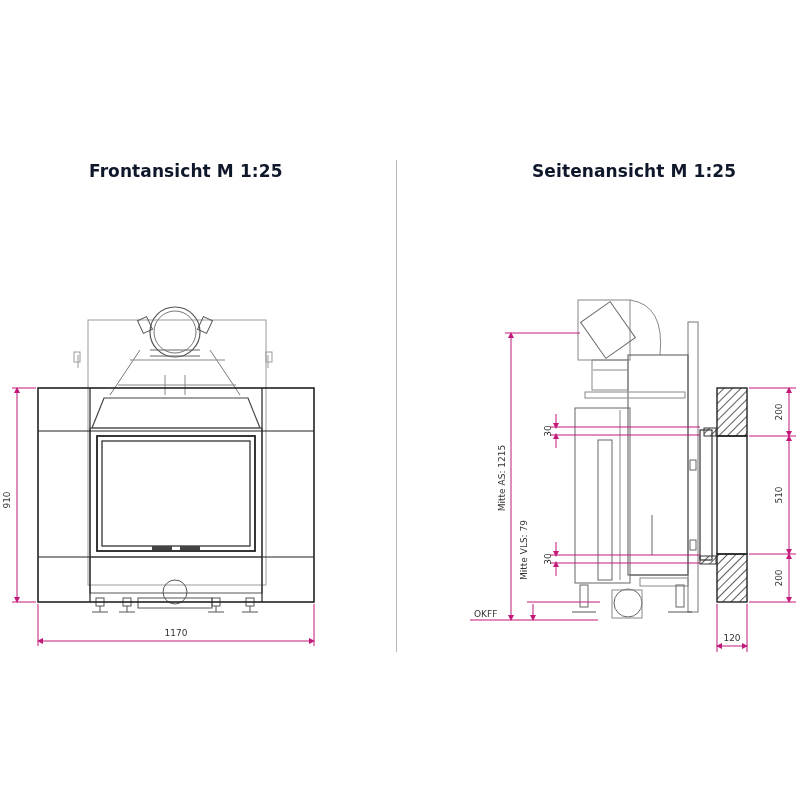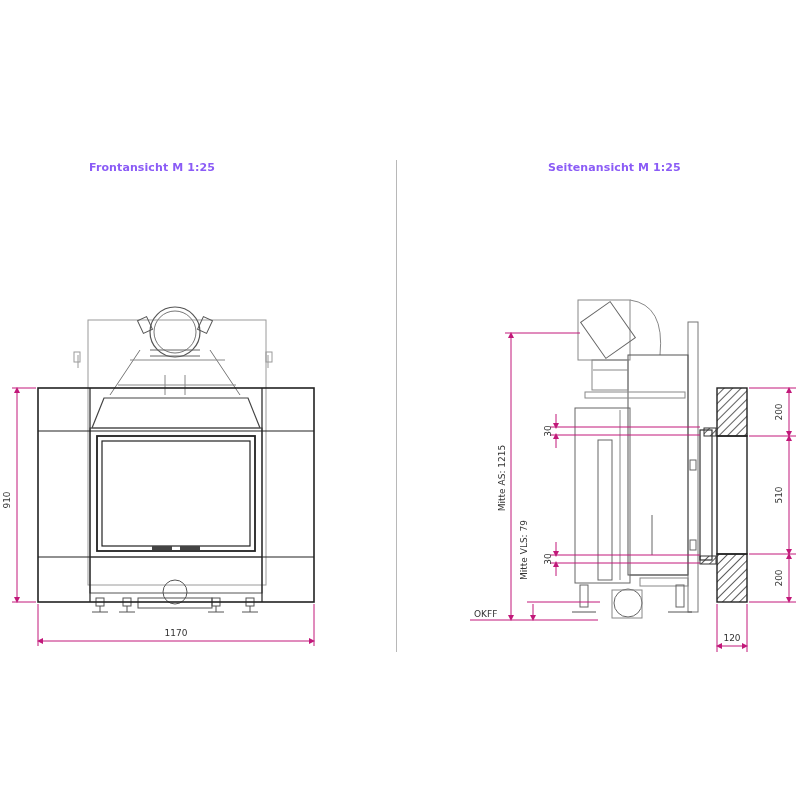--- a/index.html
+++ b/index.html
@@ -1,19 +1,19 @@
 <!DOCTYPE html>
 <html><head>
 <meta charset="utf-8">
 <style>
   html, body { margin: 0; padding: 0; background: #ffffff; }
   body { width: 800px; height: 800px; position: relative; overflow: hidden; font-family: "DejaVu Sans", sans-serif; }
-  .title { position: absolute; top: 161px; font-size: 11px; font-weight: bold; color: #8b5cf6; letter-spacing: 0.1px; white-space: nowrap; }
+  .title { position: absolute; top: 161px; font-size: 17px; font-weight: bold; color: #0f172a; letter-spacing: 0.1px; white-space: nowrap; }
   #title-front { left: 89px; }
-  #title-side { left: 548px; }
+  #title-side { left: 532px; }
   #divider { position: absolute; left: 396px; top: 160px; width: 1px; height: 492px; background: #b8b8b8; }
   svg { position: absolute; left: 0; top: 0; }
   .dim { font-family: "DejaVu Sans", sans-serif; font-size: 9px; fill: #333333; }
 </style>
 </head>
 <body>
 
 <div id="title-front" class="title">Frontansicht M 1:25</div>
 <div id="title-side" class="title">Seitenansicht M 1:25</div>
 <div id="divider"></div>

